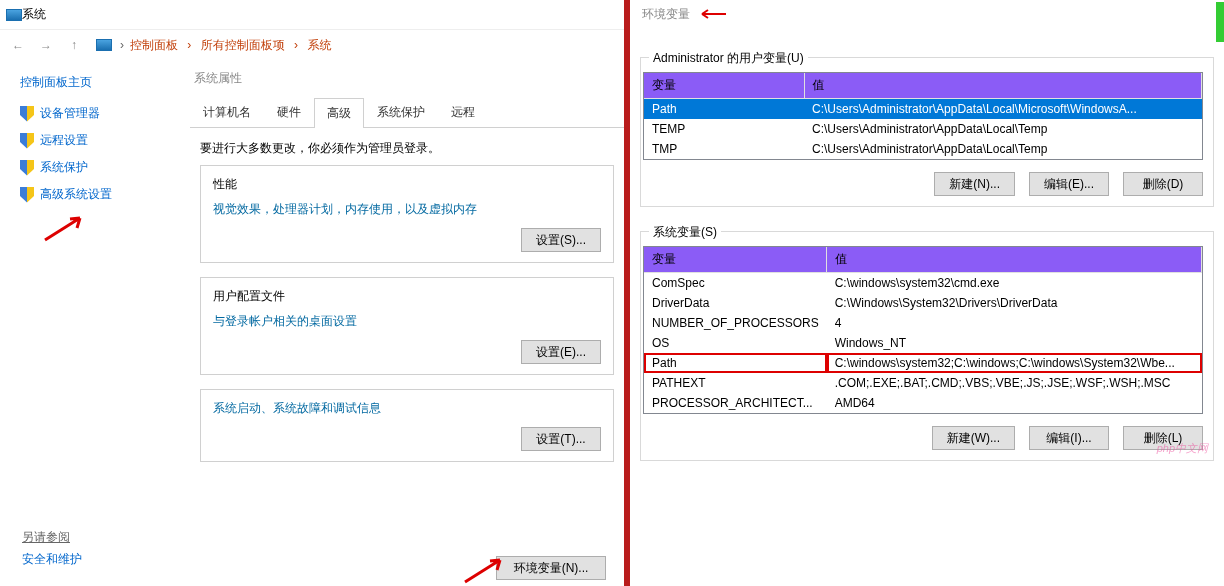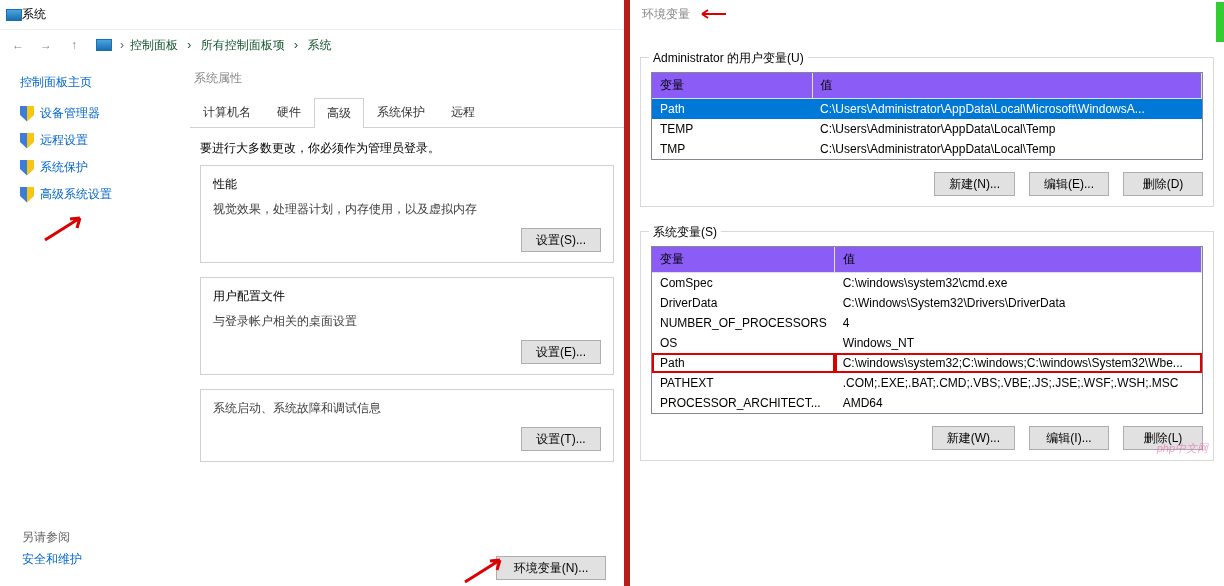--- a/index.html
+++ b/index.html
@@ -7,48 +7,48 @@
 
 .left-panel { position: absolute; left: 0; top: 0; width: 630px; height: 586px; border-right: 6px solid #b91c1c; }
 .right-panel { position: absolute; left: 630px; top: 0; width: 594px; height: 466px; padding: 4px 10px; }
 
 .titlebar { height: 30px; display: flex; align-items: center; padding: 0 6px; border-bottom: 1px solid #eee; }
 .mon-icon { display: inline-block; width: 16px; height: 12px; border: 1px solid #1a6fb0; background: linear-gradient(#4aa3e0,#1a6fb0); position: relative; }
 
 .navbar { height: 30px; display: flex; align-items: center; padding: 0 6px; }
 .nav-arrow { width: 24px; height: 24px; display: flex; align-items: center; justify-content: center; color: #888; margin-right: 4px; }
 .nav-sep { margin: 0 6px; color: #666; }
-.breadcrumb span { color: #14532d; }
+.breadcrumb span { color: #c2410c; }
 
 .body-area { display: flex; height: calc(100% - 60px); }
 .sidebar { width: 180px; padding: 14px 0 0 20px; }
 .sidebar-title { color: #0066cc; margin-bottom: 14px; }
 .sidebar-item { display: flex; align-items: center; margin-bottom: 10px; color: #0066cc; cursor: pointer; }
 .shield { width: 14px; height: 16px; margin-right: 6px; background: linear-gradient(90deg, #3b7dd8 50%, #f5c518 50%); clip-path: polygon(0 0, 100% 0, 100% 60%, 50% 100%, 0 60%); }
 .red-arrow { position: absolute; width: 50px; height: 30px; }
 .red-arrow svg { width: 100%; height: 100%; }
-.also-see { position: absolute; bottom: 40px; left: 22px; color: #666; }
+.also-see { position: absolute; bottom: 40px; left: 22px; color: #666; text-decoration: underline; }
 .sec-maint { position: absolute; bottom: 18px; left: 22px; color: #0066cc; }
 
 .main-content { flex: 1; padding: 10px 0 0 10px; position: relative; }
 .props-title { color: #888; margin-bottom: 10px; padding-left: 4px; }
 .tabs { display: flex; border-bottom: 1px solid #d0d0d0; }
 .tab { padding: 6px 12px; border: 1px solid transparent; border-bottom: none; color: #333; cursor: pointer; }
 .tab.active { border-color: #d0d0d0; background: #fff; position: relative; top: 1px; }
 .tab-body { padding: 12px 10px 0 10px; }
 .admin-note { margin-bottom: 8px; }
 .group { border: 1px solid #d0d0d0; padding: 10px 12px 10px 12px; margin-bottom: 14px; position: relative; }
 .group-title { margin-bottom: 8px; }
-.group-desc { color: #404040; margin-bottom: 10px; }
+.group-desc { color: #0369a1; margin-bottom: 10px; }
 .group-btn-row { display: flex; justify-content: flex-end; }
 .win-btn { min-width: 80px; height: 24px; border: 1px solid #adadad; background: #e1e1e1; padding: 0 14px; cursor: pointer; }
 .envvar-btn-row { position: absolute; bottom: 6px; right: 18px; }
 
 .right-title { color: #888; padding: 2px 0 4px 2px; }
-.fieldset { border: 1px solid #d9d9d9; margin-top: 10px; padding: 14px 10px 10px 10px; position: relative; }
+.fieldset { border: 1px solid #d9d9d9; margin-top: 10px; padding: 14px 10px 10px 2px; position: relative; }
 .fieldset-label { position: absolute; top: -8px; left: 8px; background: #fff; padding: 0 4px; }
 .var-table { border: 1px solid #828790; width: 100%; max-height: 160px; overflow-y: auto; }
 .var-table table { width: 100%; border-collapse: collapse; }
 .var-table th { text-align: left; font-weight: normal; padding: 4px 8px; border-right: 1px solid #e0e0e0; border-bottom: 1px solid #e0e0e0; background: #8b5cf6; }
 .var-table td { padding: 3px 8px; white-space: nowrap; overflow: hidden; text-overflow: ellipsis; max-width: 200px; }
 .var-table tr.sel td { background: #0078d7; color: #fff; }
 .var-table tr.hl td { outline: 2px solid #d00; outline-offset: -2px; }
 .btn-row { display: flex; justify-content: flex-end; gap: 14px; margin-top: 12px; }
 .sys-table { max-height: 168px; }
 .scroll-ind { position: absolute; right: 0; top: 2px; width: 8px; height: 40px; background: #3c3; }

